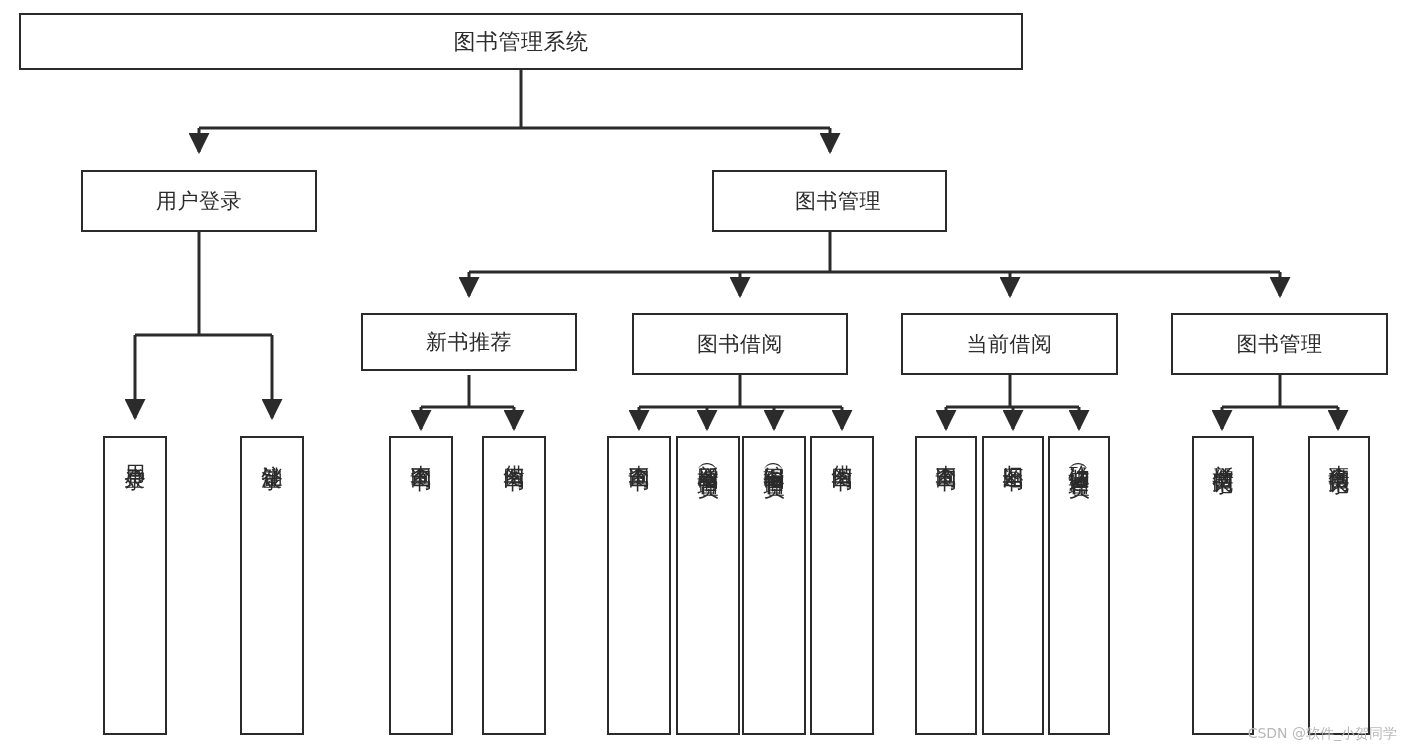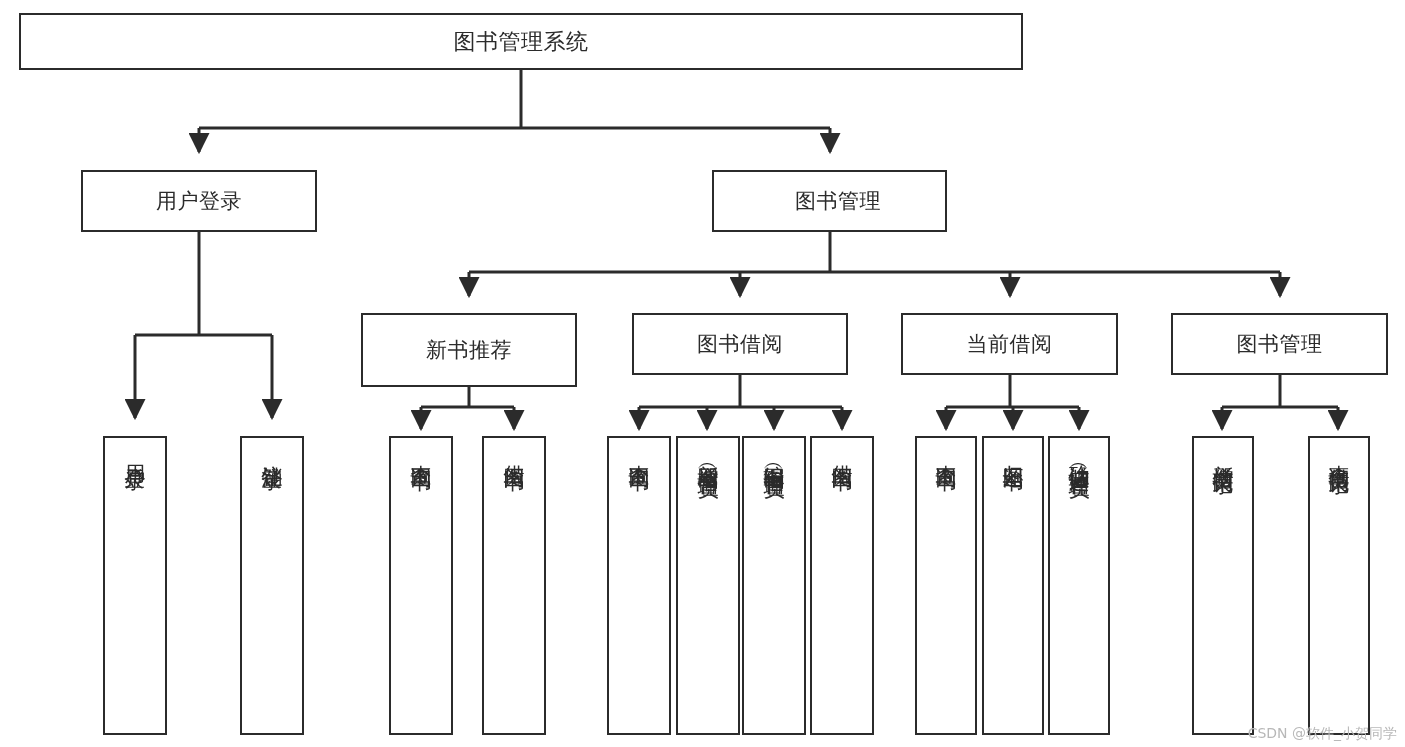--- a/index.html
+++ b/index.html
@@ -137,21 +137,21 @@
   </div>
 
   <div class="node horizontal" style="left:81px; top:170px; width:236px; height:62px;">
     <span class="label">用户登录</span>
   </div>
 
   <div class="node horizontal" style="left:712px; top:170px; width:235px; height:62px;padding-left:17px;">
     <span class="label">图书管理</span>
   </div>
 
-  <div class="node horizontal" style="left:361px; top:313px; width:216px; height:74px;">
+  <div class="node horizontal" style="left:361px; top:313px; width:216px; height:58px;">
     <span class="label">新书推荐</span>
   </div>
 
   <div class="node horizontal" style="left:901px; top:313px; width:217px; height:62px;">
     <span class="label">当前借阅</span>
   </div>
 
   <div class="node horizontal" style="left:632px; top:313px; width:216px; height:62px;">
     <span class="label">图书借阅</span>
   </div>

